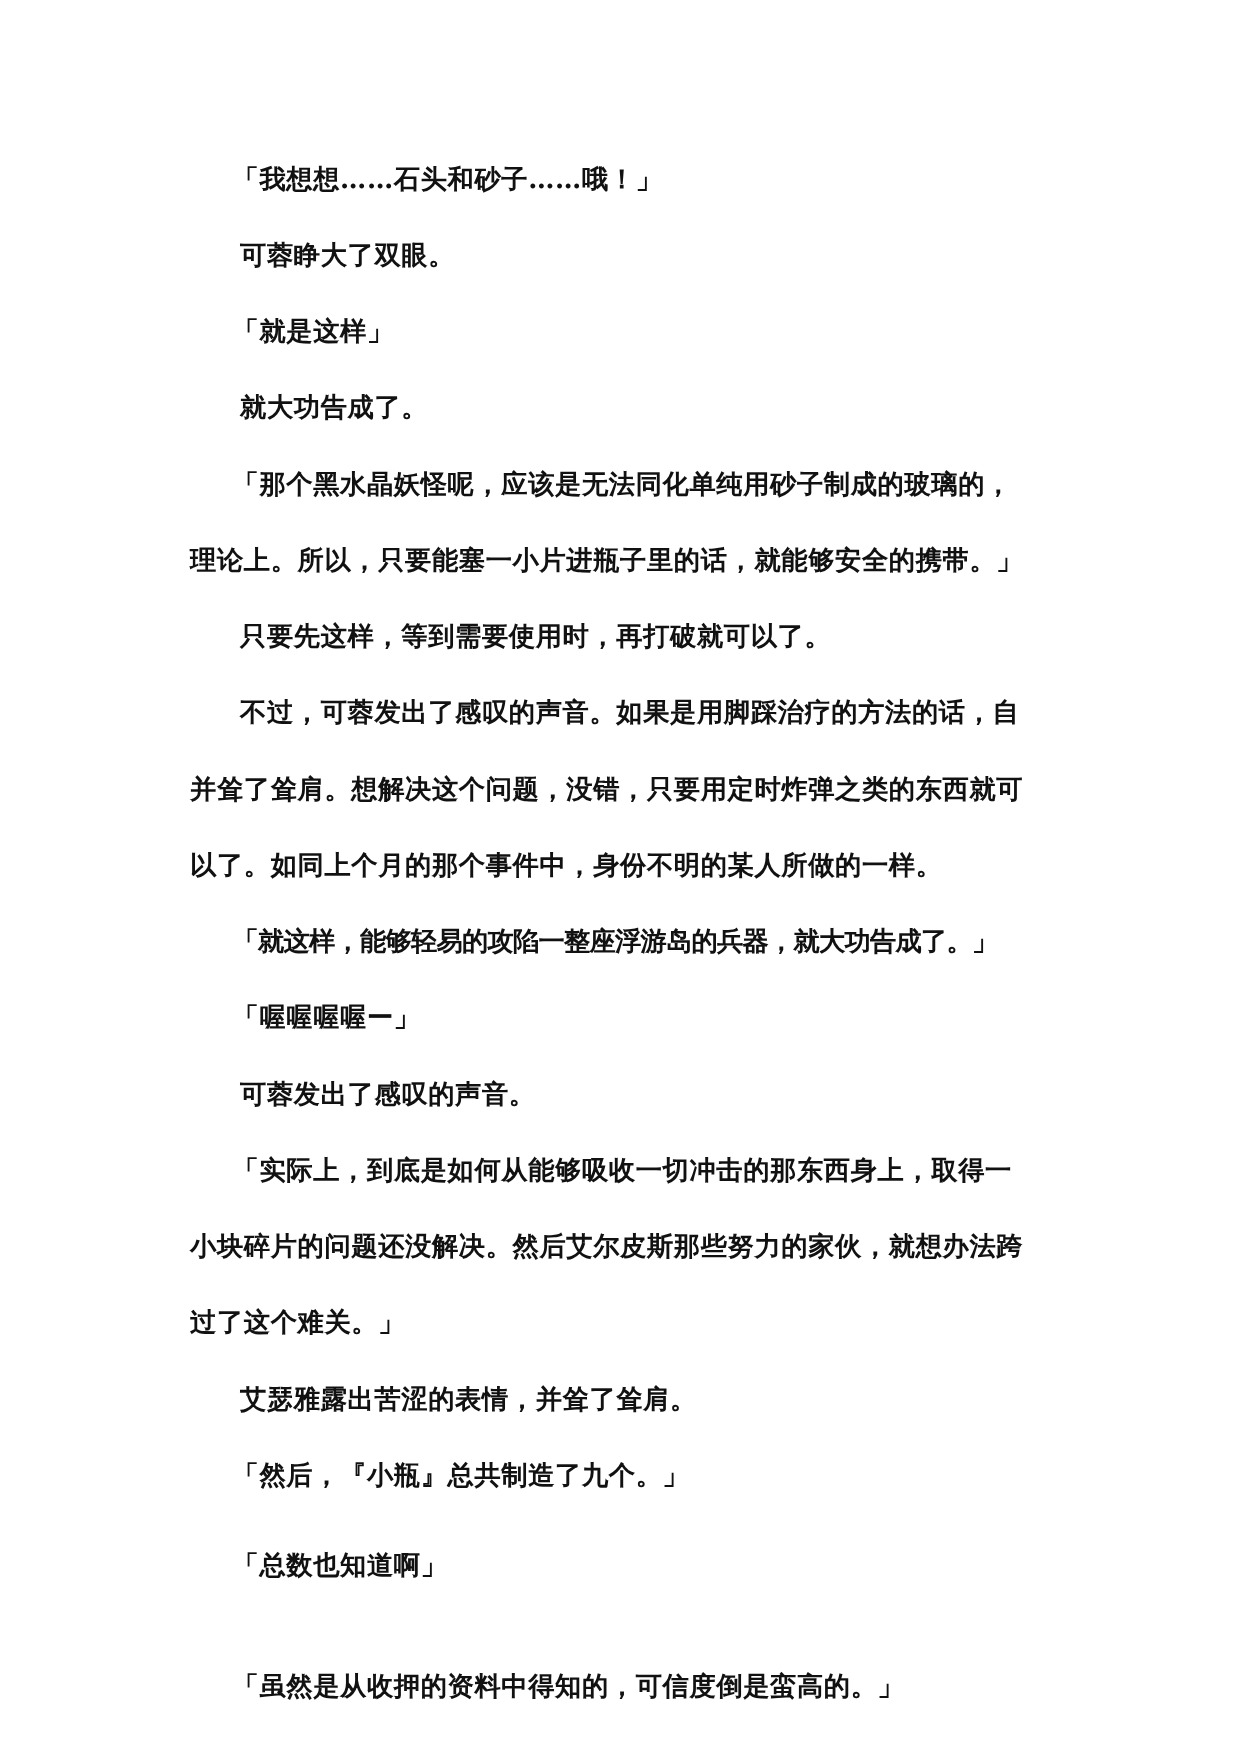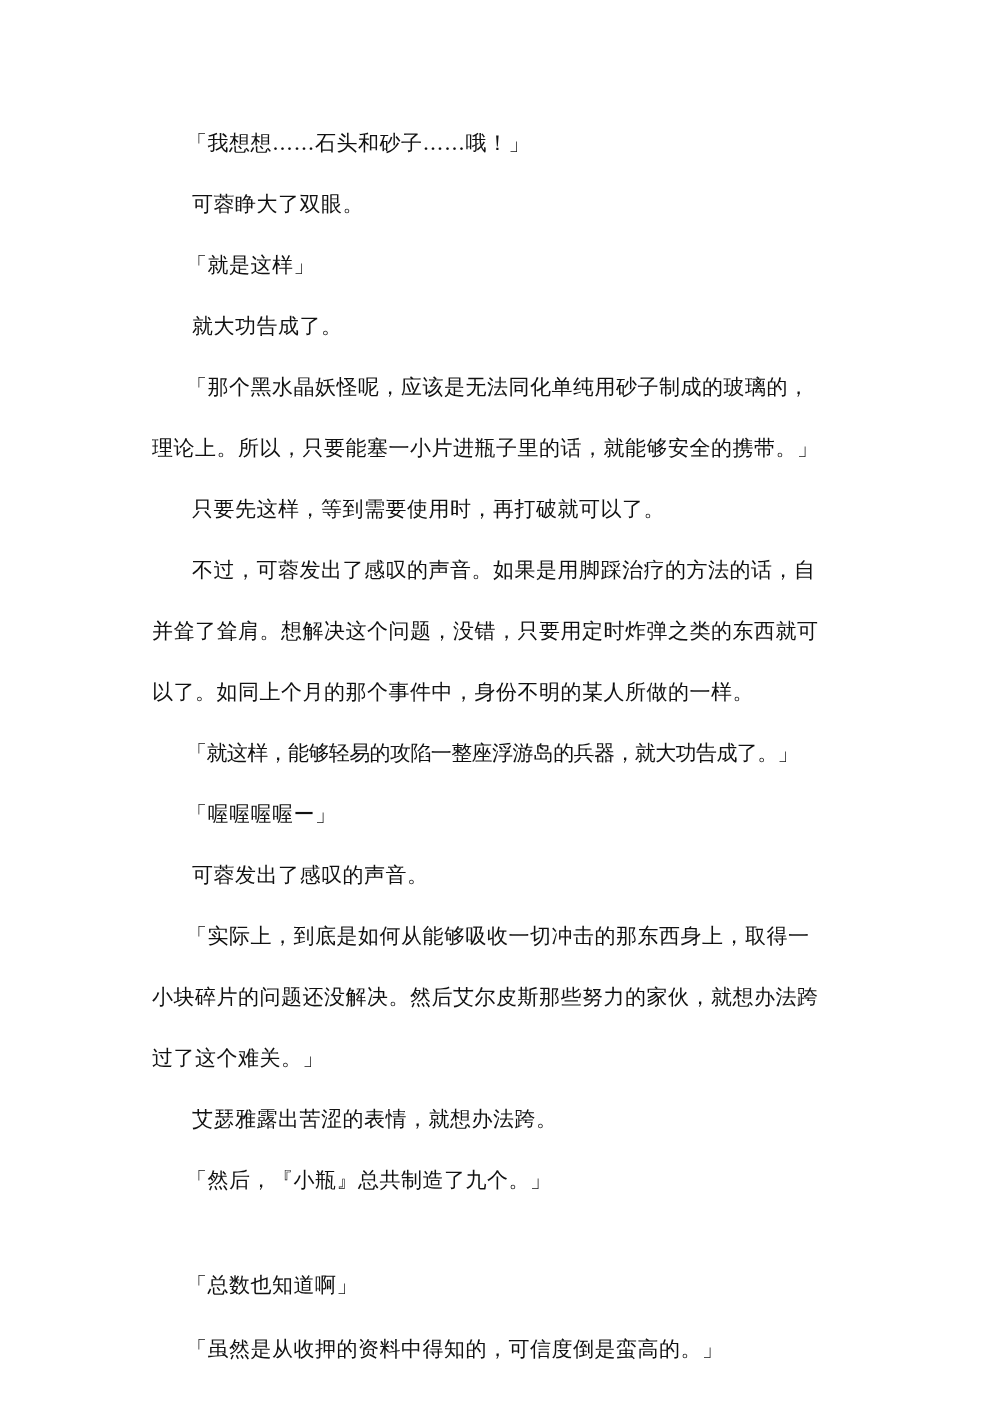--- a/index.html
+++ b/index.html
@@ -1,19 +1,19 @@
 <!DOCTYPE html>
 <html><head>
 <meta charset="utf-8">
 <style>
   html, body { margin: 0; padding: 0; background: #ffffff; }
   body { width: 992px; height: 1403px; position: relative; overflow: hidden;
          font-family: "DejaVu Serif", "Liberation Serif", serif; color: #111; }
   .page { position: absolute; left: 152px; top: 128px; width: 692px; }
-  .line { position: absolute; left: 0; font-size: 21px; line-height: 30px; white-space: nowrap; letter-spacing: 0.5px; }
+  .line { position: absolute; left: 0; font-size: 21px; line-height: 30px; white-space: nowrap; letter-spacing: 0.5px; font-weight: bold; }
   .indent { left: 40px; }
   .bracket-indent { left: 34px; }
 </style>
 </head>
 <body>
 
 <div class="page">
   <div class="line bracket-indent" style="top:0px">「我想想……石头和砂子……哦！」</div>
   <div class="line indent" style="top:61px">可蓉睁大了双眼。</div>
   <div class="line bracket-indent" style="top:122px">「就是这样」</div>
@@ -23,17 +23,17 @@
   <div class="line indent" style="top:366px">只要先这样，等到需要使用时，再打破就可以了。</div>
   <div class="line indent" style="top:427px">不过，可蓉发出了感叹的声音。如果是用脚踩治疗的方法的话，自</div>
   <div class="line" style="top:488px">并耸了耸肩。想解决这个问题，没错，只要用定时炸弹之类的东西就可</div>
   <div class="line" style="top:549px">以了。如同上个月的那个事件中，身份不明的某人所做的一样。</div>
   <div class="line bracket-indent" style="top:610px; letter-spacing:-0.6px">「就这样，能够轻易的攻陷一整座浮游岛的兵器，就大功告成了。」</div>
   <div class="line bracket-indent" style="top:671px">「喔喔喔喔ー」</div>
   <div class="line indent" style="top:732px">可蓉发出了感叹的声音。</div>
   <div class="line bracket-indent" style="top:793px">「实际上，到底是如何从能够吸收一切冲击的那东西身上，取得一</div>
   <div class="line" style="top:854px">小块碎片的问题还没解决。然后艾尔皮斯那些努力的家伙，就想办法跨</div>
   <div class="line" style="top:915px">过了这个难关。」</div>
-  <div class="line indent" style="top:976px">艾瑟雅露出苦涩的表情，就想办法跨。</div>
+  <div class="line indent" style="top:976px">艾瑟雅露出苦涩的表情，并耸了耸肩。</div>
   <div class="line bracket-indent" style="top:1037px">「然后，『小瓶』总共制造了九个。」</div>
-  <div class="line bracket-indent" style="top:1142px">「总数也知道啊」</div>
+  <div class="line bracket-indent" style="top:1109px">「总数也知道啊」</div>
   <div class="line bracket-indent" style="top:1206px">「虽然是从收押的资料中得知的，可信度倒是蛮高的。」</div>
 </div>
 
 </body></html>

